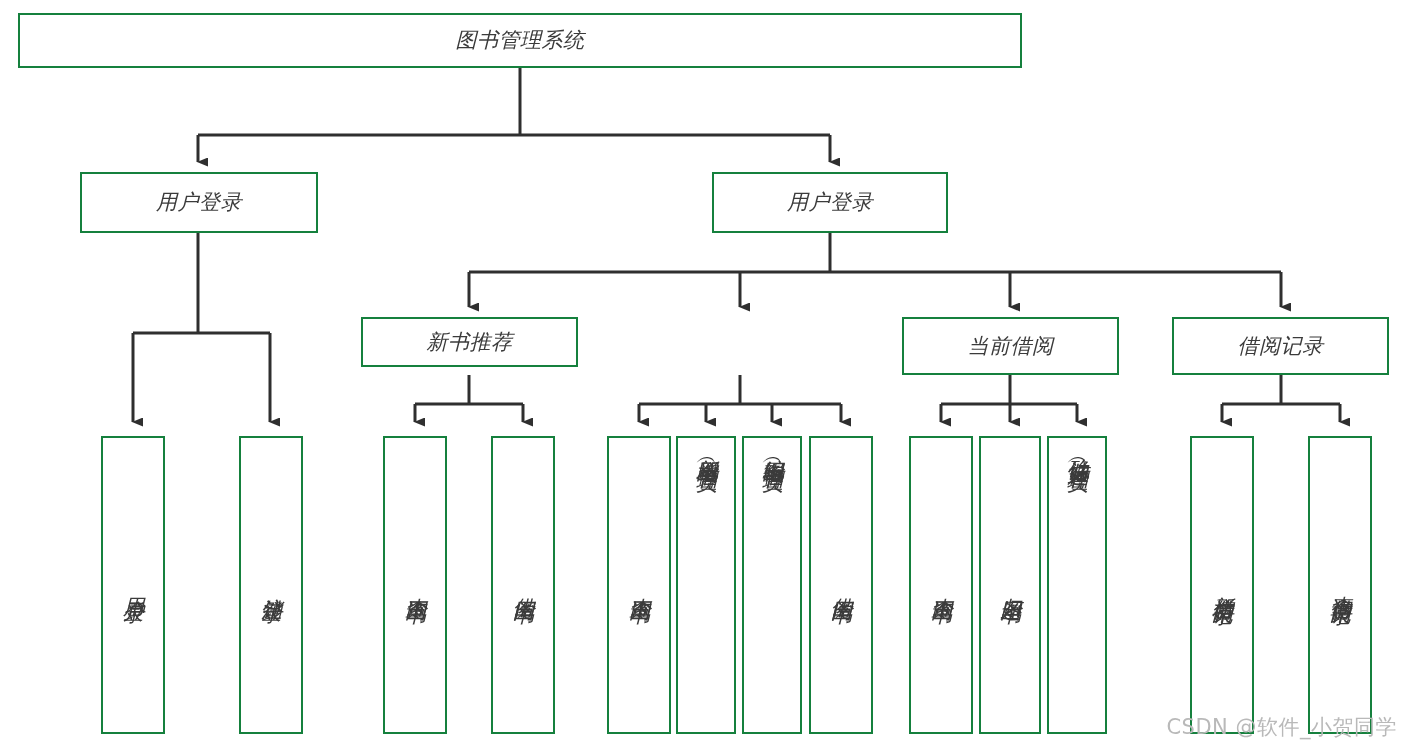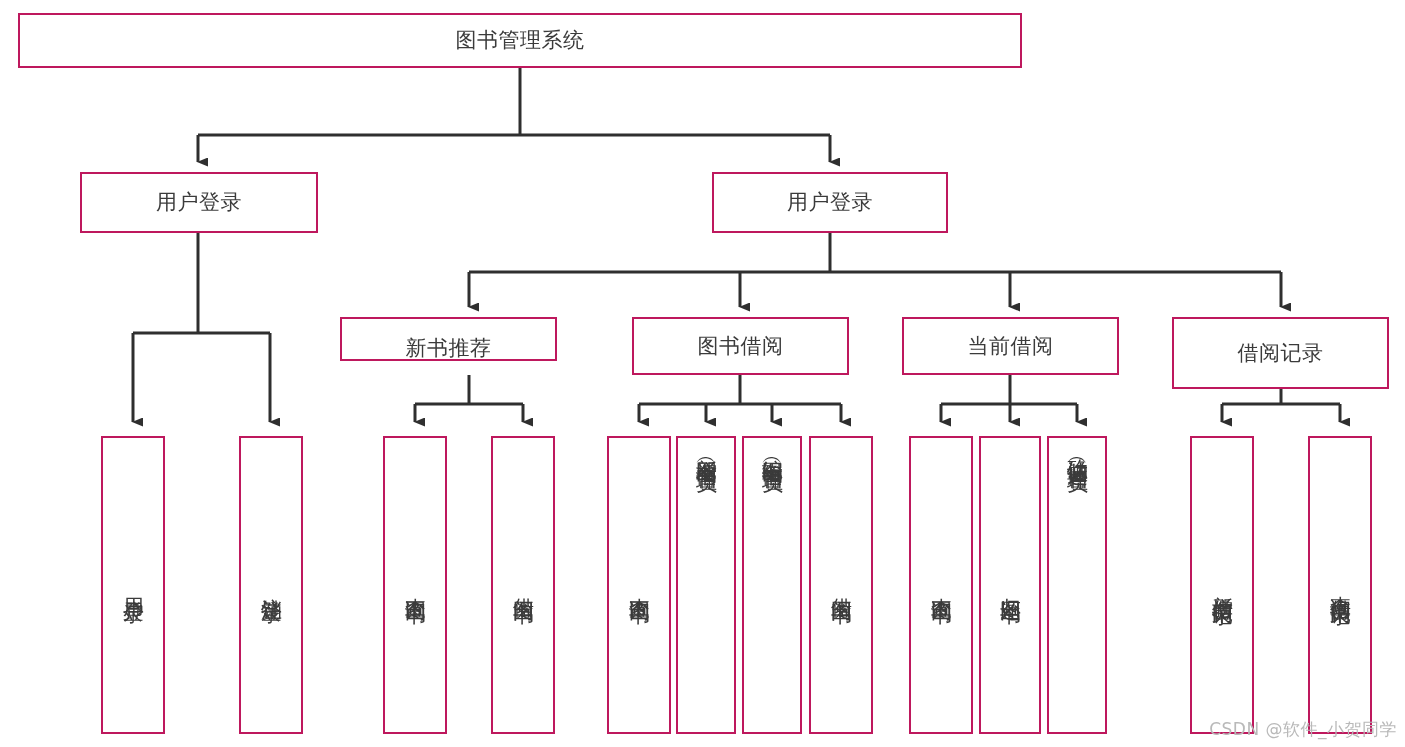--- a/index.html
+++ b/index.html
@@ -22,26 +22,27 @@
     position: absolute;
     left: 0;
     top: 0;
     width: 1405px;
     height: 747px;
     pointer-events: none;
   }
   .node {
     position: absolute;
     box-sizing: border-box;
-    border: 2px solid #be185d;
+    border: 2px solid #15803d;
     background: #ffffff;
     display: flex;
     align-items: center;
     justify-content: center;
     color: #3b3b3b;
+    font-style: italic;
   }
   .node-label {
     font-size: 21px;
     line-height: 1.05;
     color: #3b3b3b;
     letter-spacing: 0.5px;
     white-space: nowrap;
   }
   
   .node.h .node-label {
@@ -63,21 +64,21 @@
     max-height: 100%;
   }
   .node.v.centered {
     align-items: center;
     padding-top: 0;
   }
   #watermark {
     position: absolute;
     right: 8px;
     bottom: 6px;
-    font-size: 17px;
+    font-size: 21px;
     color: #b9b9b9;
     letter-spacing: 0.5px;
     white-space: nowrap;
     user-select: none;
   }
 </style>
 </head>
 <body>
 
 <div id="diagram-root">
@@ -140,33 +141,30 @@
   </div>
 
   <div class="node h" style="left:80px; top:172px; width:238px; height:61px;">
     <span class="node-label">用户登录</span>
   </div>
 
   <div class="node h" style="left:712px; top:172px; width:236px; height:61px;">
     <span class="node-label">用户登录</span>
   </div>
 
-  <div class="node h" style="left:340px; top:317px; width:217px; height:44px;align-items:flex-end;">
+  <div class="node h" style="left:361px; top:317px; width:217px; height:50px;">
     <span class="node-label">新书推荐</span>
   </div>
 
-  <div class="node h" style="left:632px; top:317px; width:217px; height:58px;">
-    <span class="node-label">图书借阅</span>
-  </div>
 
   <div class="node h" style="left:902px; top:317px; width:217px; height:58px;align-items:center;">
     <span class="node-label">当前借阅</span>
   </div>
 
-  <div class="node h" style="left:1172px; top:317px; width:217px; height:72px;">
+  <div class="node h" style="left:1172px; top:317px; width:217px; height:58px;">
     <span class="node-label">借阅记录</span>
   </div>
 
   <div class="node v centered" style="left:101px; top:436px; width:64px; height:298px;">
     <span class="node-label">用户登录</span>
   </div>
 
   <div class="node v centered" style="left:239px; top:436px; width:64px; height:298px;">
     <span class="node-label">注销登录</span>
   </div>

